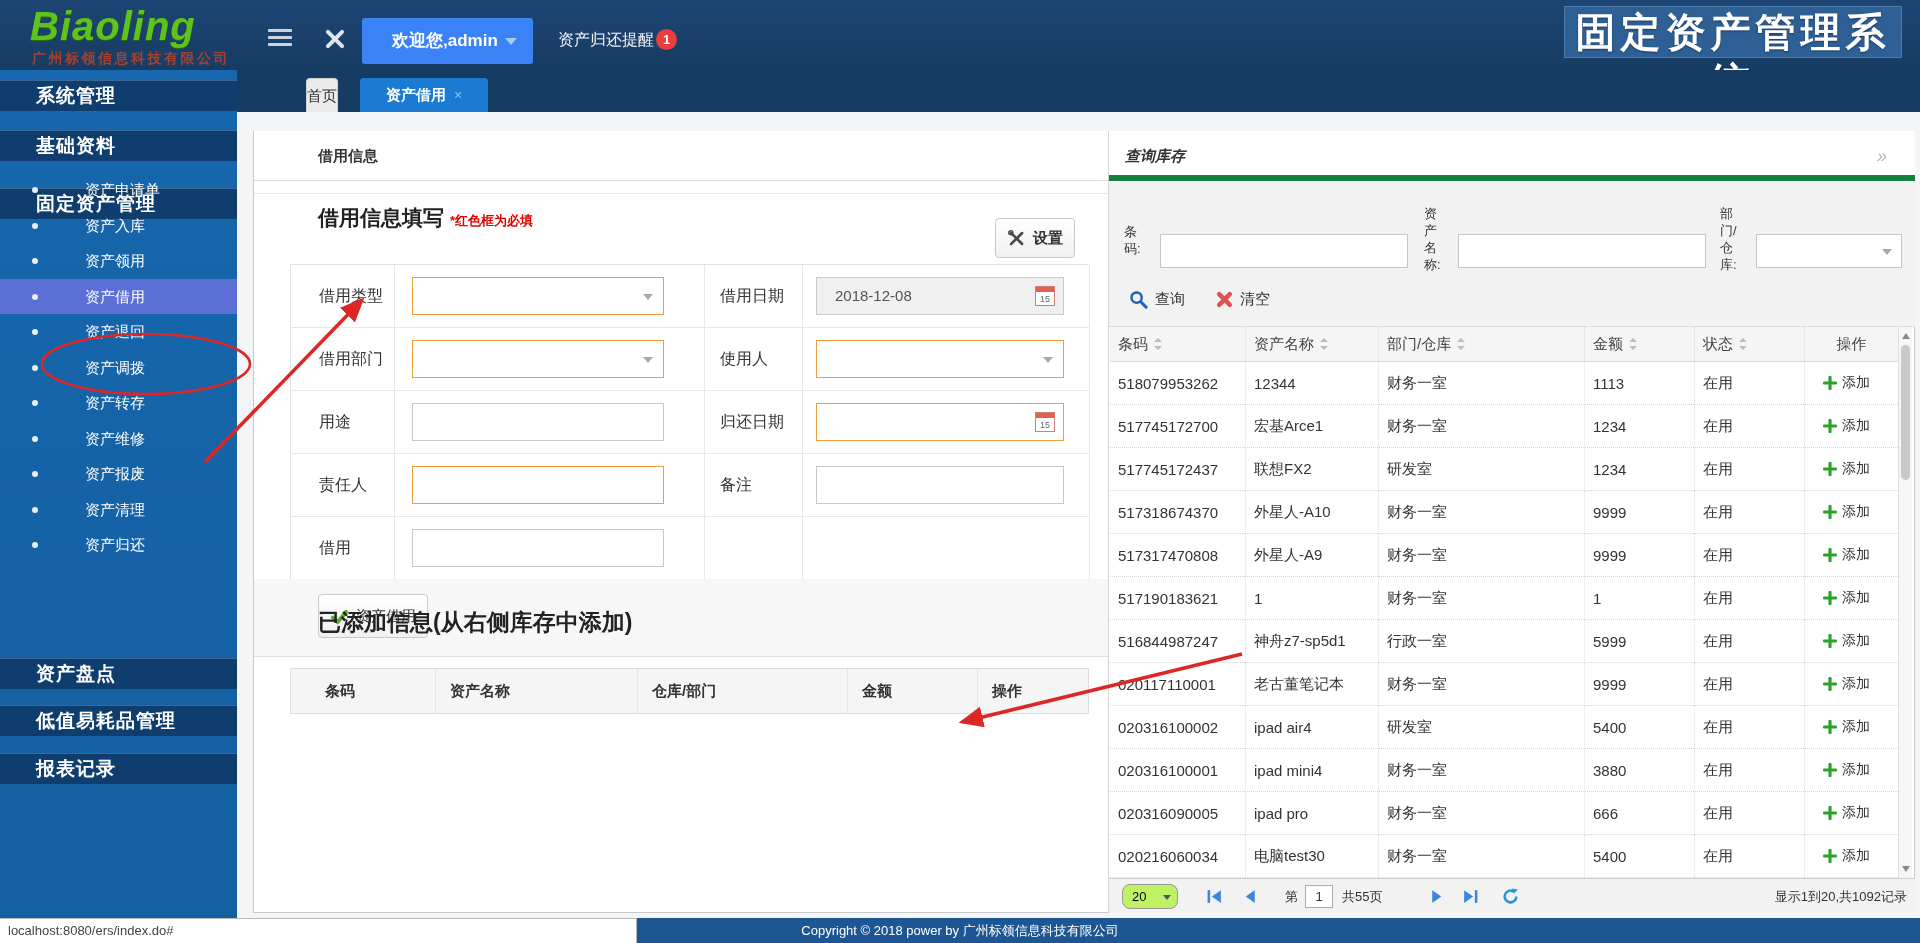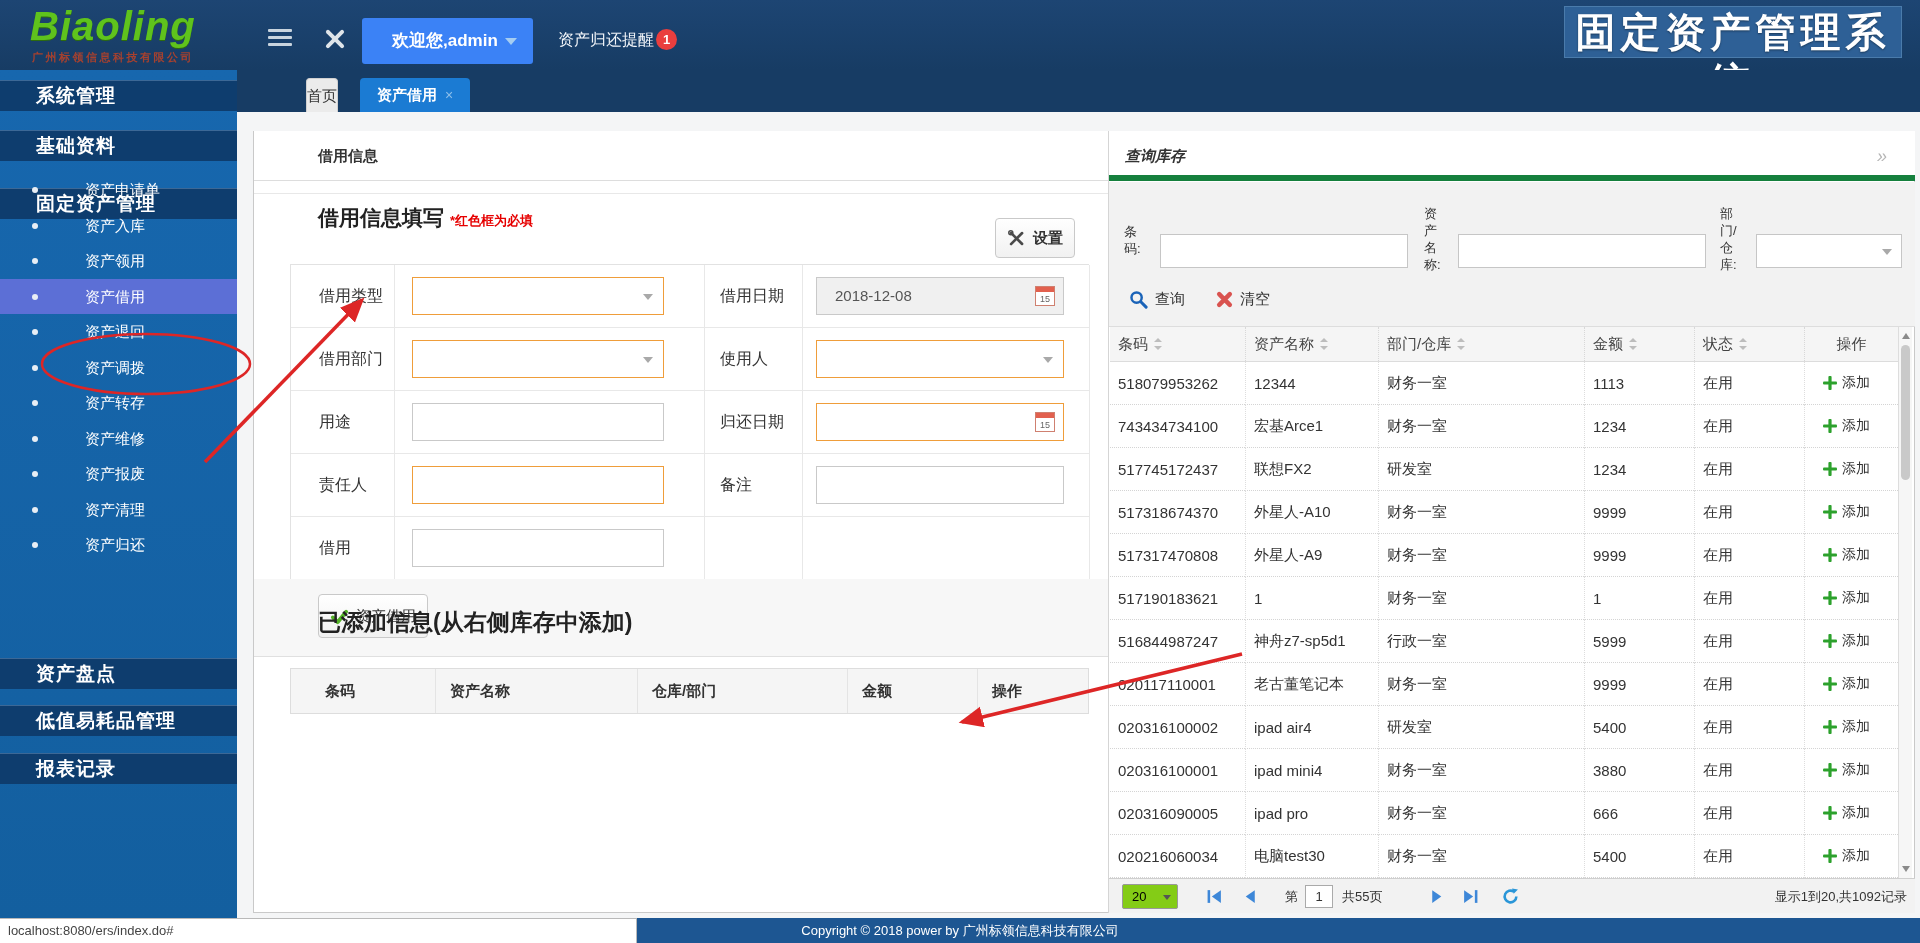--- a/index.html
+++ b/index.html
@@ -3,38 +3,38 @@
 <meta charset="utf-8">
 <style>
   * { margin:0; padding:0; box-sizing:border-box; font-family:"Liberation Sans","DejaVu Sans",sans-serif; }
   html,body { width:1920px; height:943px; overflow:hidden; background:#fff; }
   #app { position:relative; width:1920px; height:943px; background:#f4f5f6; }
   .abs { position:absolute; }
 
   
   .hd { left:0; top:0; width:1920px; height:70px; background:linear-gradient(#1d4573,#173c64); }
   .logo-text { left:30px; top:4px; font-size:40px; font-weight:bold; font-style:italic; color:#5fc31d; letter-spacing:1px; text-shadow:0 1px 0 #2d6b10; }
-  .logo-sub { left:32px; top:50px; font-size:11px; font-weight:bold; color:#a5412f; letter-spacing:2.5px; }
+  .logo-sub { left:32px; top:50px; font-size:14px; font-weight:bold; color:#a5412f; letter-spacing:2.5px; }
   .hamburger { left:268px; top:29px; width:24px; height:18px; cursor:pointer; }
   .hamburger i { display:block; height:3px; background:#c9d4de; margin-bottom:4px; border-radius:1px; }
   .hd-close { left:322px; top:26px; width:26px; height:26px; cursor:pointer; }
   .hd-close i { position:absolute; left:1px; top:11px; width:24px; height:4px; background:#dfe5ea; border-radius:2px; }
   .hd-close i:first-child { transform:rotate(45deg); }
   .hd-close i:last-child { transform:rotate(-45deg); }
   .welcome-btn { left:362px; top:18px; width:171px; height:46px; background:#3b82f6; border-radius:3px; color:#fff; font-size:17px; font-weight:bold; line-height:46px; padding-left:30px; cursor:pointer; }
   .welcome-caret { position:absolute; right:16px; top:20px; width:0; height:0; border-left:6px solid transparent; border-right:6px solid transparent; border-top:7px solid #a5cdf1; }
   .reminder { left:558px; top:30px; color:#f2f5f9; font-size:16px; cursor:pointer; }
   .badge { left:656px; top:29px; width:21px; height:21px; border-radius:50%; background:#ea3e3e; color:#fff; font-size:13px; font-weight:bold; text-align:center; line-height:21px; }
   .app-title { left:1564px; top:6px; width:338px; height:52px; background:#2e6096; border:1px solid #4a7bab; color:#fff; font-size:40px; font-weight:bold; letter-spacing:5px; text-align:center; line-height:50px; text-shadow:0 1px 2px rgba(0,0,0,.4); }
 
   
   .tabstrip { left:237px; top:70px; width:1683px; height:42px; background:#173c64; }
   .tab { position:absolute; top:8px; height:34px; border-radius:4px 4px 0 0; font-size:15px; line-height:34px; text-align:center; cursor:pointer; }
   .tab.home { left:69px; width:32px; background:#ebebeb; color:#333; border:1px solid #d0d0d0; border-bottom:none; }
-  .tab.active { left:123px; width:110px; background:#1b7bd3; color:#fff; font-weight:bold; }
+  .tab.active { left:123px; width:128px; background:#1b7bd3; color:#fff; font-weight:bold; }
   .tab-x { margin-left:8px; font-weight:normal; color:#8fc0ea; font-size:14px; }
 
   
   .sb { left:0; top:70px; width:237px; height:848px; background:linear-gradient(#1767ae,#135f9f); }
   .sb-bar { position:absolute; left:0; width:237px; height:31px; background:#0e3d6e; border-top:1px solid rgba(130,170,210,.4); color:#fff; font-size:19px; font-weight:bold; line-height:30px; padding-left:36px; letter-spacing:1px; cursor:pointer; }
   .sb-menu { left:0; top:172px; width:237px; }
   .sb-item { position:relative; height:35.5px; color:#fff; font-size:15px; line-height:35.5px; padding-left:85px; cursor:pointer; }
   .sb-item .dot { position:absolute; left:32px; top:15px; width:6px; height:6px; border-radius:50%; background:#e8eef5; }
   .sb-item.active { background:#5c6fd6; }
 
@@ -89,21 +89,21 @@
   .ic:first-child { border-left:none; }
   .ic.action { padding-left:18px; gap:5px; font-size:14px; }
   
   .scrollbar { left:1898px; top:327px; width:14px; height:551px; background:#f6f6f6; border-left:1px solid #ddd; cursor:pointer; }
   .sc-arrow { position:absolute; left:3px; width:0; height:0; border-left:4px solid transparent; border-right:4px solid transparent; }
   .sc-up { top:6px; border-bottom:6px solid #8a8a8a; }
   .sc-down { bottom:6px; border-top:6px solid #8a8a8a; }
   .sc-thumb { position:absolute; left:2px; top:18px; width:9px; height:135px; background:#c9c9c9; border-radius:5px; }
   
   .pg-bar { left:1109px; top:878px; width:806px; height:35px; background:#f2f2f2; border-top:1px solid #cfcfcf; }
-  .pg-size { position:absolute; left:13px; top:5px; width:56px; height:25px; background:#84cc16; border:1px solid #999; border-radius:2px; font-size:13px; line-height:23px; padding-left:9px; cursor:pointer; }
+  .pg-size { position:absolute; left:13px; top:5px; width:56px; height:25px; background:#bef264; border:1px solid #999; border-radius:8px; font-size:13px; line-height:23px; padding-left:9px; cursor:pointer; }
   .pg-size .caret { position:absolute; right:6px; top:10px; width:0; height:0; border-left:4px solid transparent; border-right:4px solid transparent; border-top:5px solid #555; }
   .pg-ico { position:absolute; top:9px; width:17px; height:17px; cursor:pointer; }
   .pg-txt { position:absolute; top:0; font-size:13px; color:#333; line-height:35px; }
   .pg-input { position:absolute; left:196px; top:6px; width:28px; height:23px; border:1px solid #aaa; background:#fff; text-align:center; font-size:13px; color:#333; }
   .pg-summary { position:absolute; right:8px; top:0; font-size:13px; color:#333; line-height:35px; }
 
   
   .ftr { left:0; top:918px; width:1920px; height:25px; background:#1d5692; color:#fff; font-size:13px; text-align:center; line-height:25px; }
   .url-bar { left:0; top:918px; width:637px; height:25px; background:#fff; border-top:1px solid #b9b9b9; border-right:1px solid #b9b9b9; color:#444; font-size:13px; text-align:left; line-height:23px; padding-left:8px; }
 
@@ -373,21 +373,21 @@
         <div class="ic action">
           <svg width="14" height="14" viewBox="0 0 14 14">
             <rect x="5.4" y="0" width="3.2" height="14" rx="1" fill="#2ca12c"></rect>
             <rect x="0" y="5.4" width="14" height="3.2" rx="1" fill="#2ca12c"></rect>
           </svg>
           <span>添加</span>
         </div>
       </div>
 
       <div class="inv-row">
-        <div class="ic">743434734100</div>
+        <div class="ic">517745172700</div>
         <div class="ic">宏基Arce1</div>
         <div class="ic">财务一室</div>
         <div class="ic">1234</div>
         <div class="ic">在用</div>
         <div class="ic action">
           <svg width="14" height="14" viewBox="0 0 14 14">
             <rect x="5.4" y="0" width="3.2" height="14" rx="1" fill="#2ca12c"></rect>
             <rect x="0" y="5.4" width="14" height="3.2" rx="1" fill="#2ca12c"></rect>
           </svg>
           <span>添加</span>

